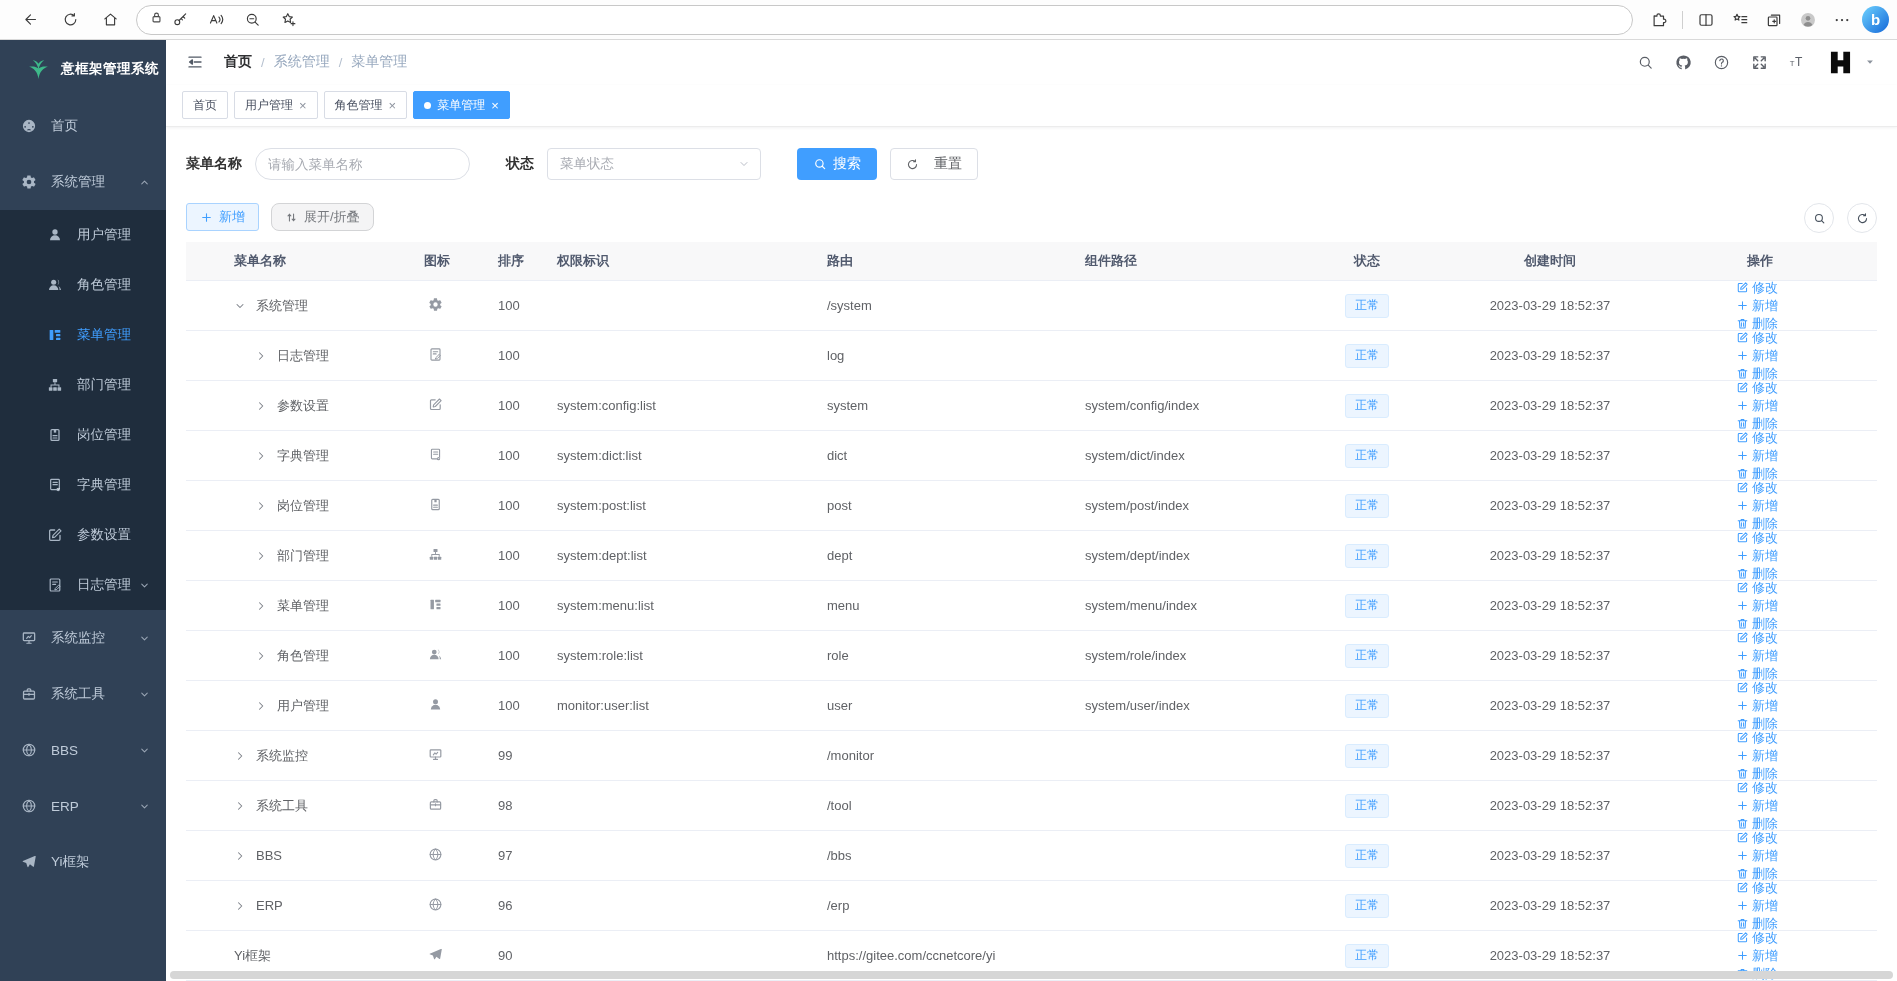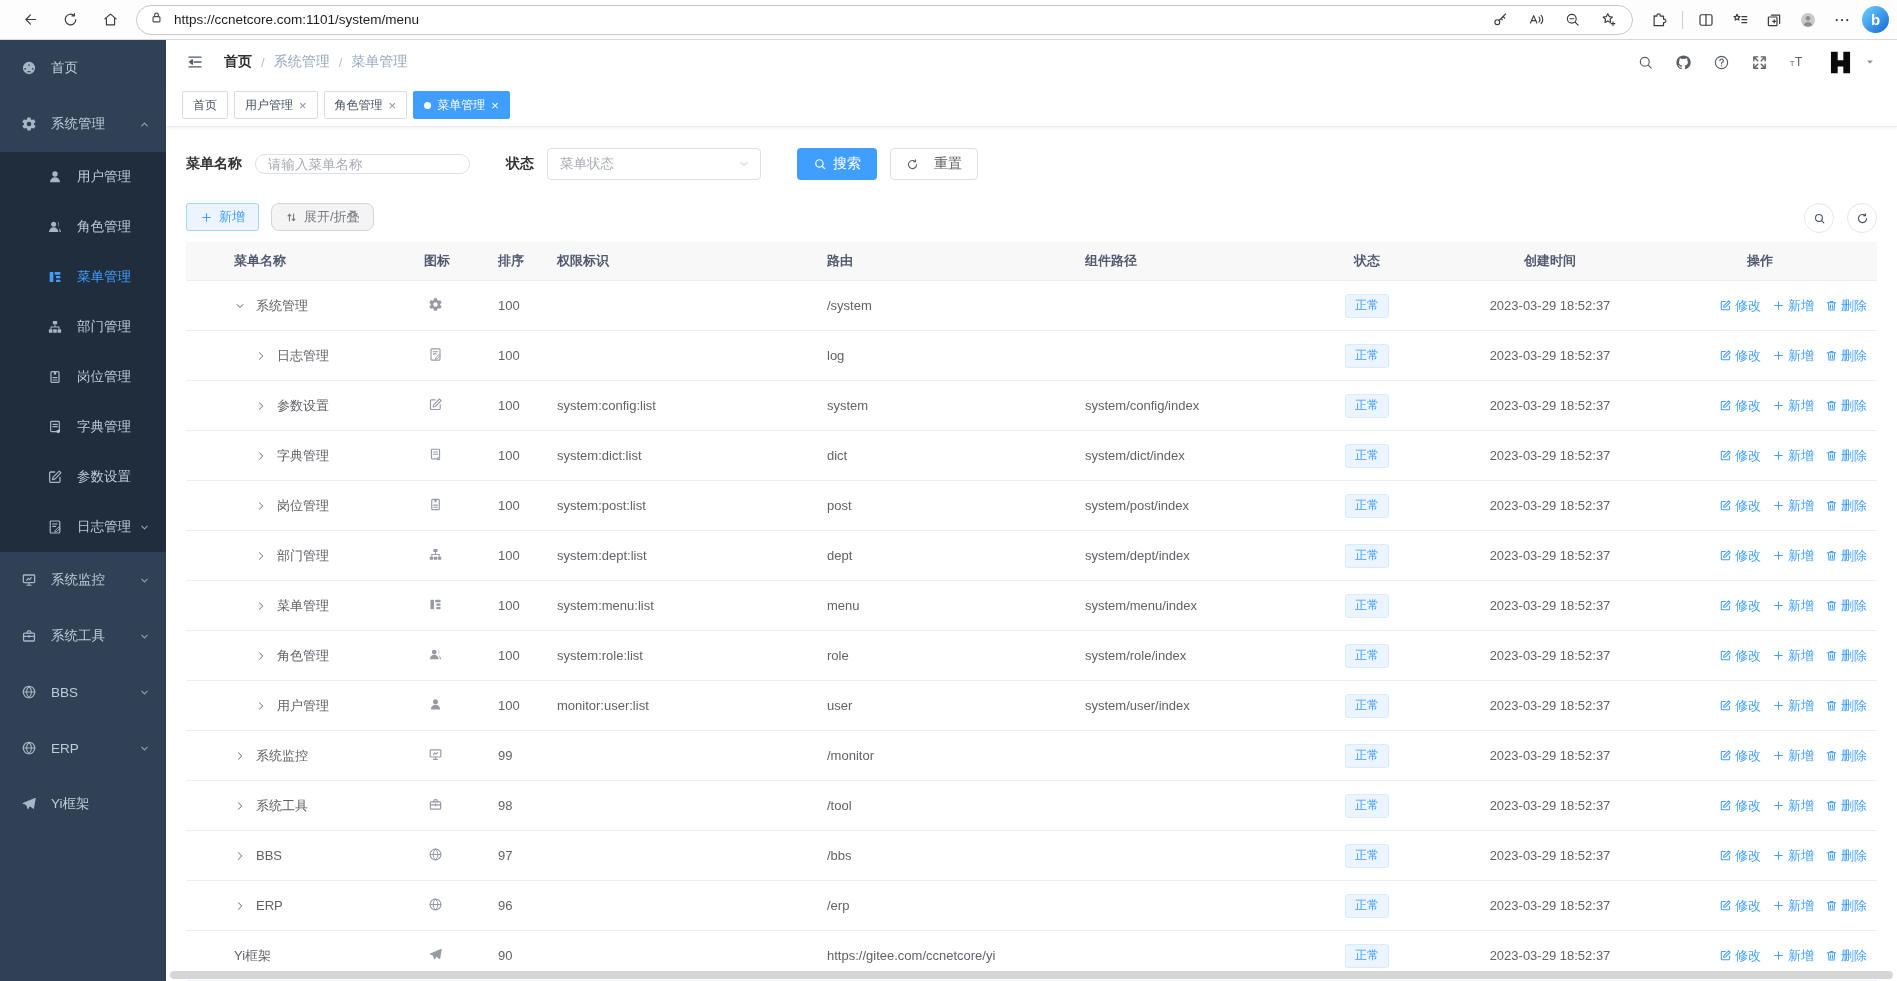--- a/index.html
+++ b/index.html
@@ -52,21 +52,21 @@
   .tab{height:26px;display:inline-flex;align-items:center;padding:0 10px;border:1px solid #d8dce5;background:#fff;color:#495060;font-size:12px;border-radius:2px;cursor:pointer;gap:6px;}
   .tab .x{font-size:13px;line-height:1;color:#8d939e;}
   .tab.active{background:var(--accent);border-color:var(--accent);color:#fff;}
   .tab.active .x{color:#fff;}
   .tab .dot{width:7px;height:7px;border-radius:50%;background:#fff;display:inline-block;}
 
   .content{flex:1;padding:0 20px;position:relative;min-width:0;}
   
   .filters{margin-top:21px;display:flex;align-items:center;height:32px;}
   .f-label{font-size:14px;font-weight:bold;color:#333;margin-right:13px;white-space:nowrap;}
-  .f-input{width:215px;height:20px;border:1px solid #dcdfe6;border-radius:16px;padding:0 12px;font-size:13.5px;color:#606266;box-sizing:border-box;outline:none;font-family:inherit;}
+  .f-input{width:215px;height:32px;border:1px solid #dcdfe6;border-radius:16px;padding:0 12px;font-size:13.5px;color:#606266;box-sizing:border-box;outline:none;font-family:inherit;}
   .f-input::placeholder{color:#a8abb2;}
   .f-select{width:214px;height:32px;border:1px solid #dcdfe6;border-radius:4px;display:flex;align-items:center;padding:0 10px 0 12px;box-sizing:border-box;cursor:pointer;}
   .f-select .ph{flex:1;font-size:13.5px;color:#a8abb2;}
   .f-select .chev{width:12px;height:12px;color:#b1b6bf;}
   .gap36{width:36px;flex:none;}
   .gap13{width:13px;flex:none;}
   .btn{display:inline-flex;align-items:center;justify-content:center;gap:6px;height:32px;padding:0 15px;border-radius:4px;font-size:14px;cursor:pointer;border:1px solid transparent;box-sizing:border-box;white-space:nowrap;}
   .btn .ic{width:14px;height:14px;stroke-width:2;}
   .btn.primary{background:var(--accent);color:#fff;text-align:right;}
   .btn.plain{background:#fff;border-color:#dcdfe6;color:#606266;gap:15px;}
@@ -84,21 +84,21 @@
   .table{margin-top:11px;font-size:13px;color:#606266;}
   .tr{display:grid;grid-template-columns:234px 74px 59px 270px 258px 196px 180px 186px 234px;align-items:center;height:49px;border-bottom:1px solid #ebeef5;}
   .tr.head{height:38px;background:#f8f8f9;border-bottom:1px solid #ebeef5;color:#515a6e;font-weight:bold;}
   .td{padding:0 4px;box-sizing:border-box;white-space:nowrap;overflow:hidden;}
   .td.c{text-align:center;}
   .td.name{display:flex;align-items:center;}
   .td.name .arrow{width:12px;height:12px;color:#7b7f87;stroke-width:2.1;margin-right:5px;flex:none;}
   .td.icon-cell{color:#959aa3;}
   .td.icon-cell .ic{width:15px;height:15px;}
   .tag{display:inline-flex;align-items:center;height:22px;padding:0 9px;background:var(--tag-bg);border:1px solid var(--tag-border);border-radius:3px;color:var(--accent);font-size:12px;}
-  .ops{display:flex;align-items:center;justify-content:flex-end;gap:11px;padding-right:10px;}
+  .ops{display:flex;align-items:center;justify-content:flex-end;gap:0;padding-right:10px;flex-direction:column;}
   .op{display:inline-flex;align-items:center;gap:3px;color:var(--accent);cursor:pointer;text-decoration:none;}
   .op .ic{width:13px;height:13px;stroke-width:1.9;}
 
   .h-scroll{position:absolute;left:170px;right:4px;bottom:2px;height:8px;border-radius:4px;background:#d6d6d6;}
 </style>
 </head>
 <body>
 
 <div class="screen">
 
@@ -118,21 +118,20 @@
           <svg class="ic " viewBox="0 0 24 24">
             <path d="M4 11.2 12 4.5l8 6.7M6.2 10v9.5h11.6V10"></path>
           </svg>
         </span>
       </div>
     <div class="urlpill">
       <span class="lock" id="pill-lock"><svg class="ic " viewBox="0 0 24 24" style="width:15px;height:15px">
             <rect x="6.5" y="10.5" width="11" height="8.5" rx="1.5"></rect>
             <path d="M9 10.5V8a3 3 0 0 1 6 0v2.5"></path>
           </svg></span>
-      <span class="url-text">https://ccnetcore.com:1101/system/menu</span>
       <span class="pill-right" id="pill-right">
           <span class="b-btn">
             <svg class="ic " viewBox="0 0 24 24">
               <circle cx="7.5" cy="15.8" r="3.4"></circle>
               <path d="M10 13.4 19.3 4M15.6 7.7l2.4 2.4M12.8 10.5l1.9 1.9"></path>
             </svg>
           </span>
           <span class="b-btn">
             <svg class="ic " viewBox="0 0 24 24">
               <path d="M3.5 17 8 6.5 12.5 17M5 13.5h6M15.5 8.5a5.5 5.5 0 0 1 0 7M18.5 6.3a9 9 0 0 1 0 11.4" stroke-width="1.6"></path>
@@ -190,20 +189,29 @@
             <circle cx="19" cy="12" r="1.5" fill="currentColor" stroke="none"></circle>
           </svg>
         </span>
       </div>
     <div class="bing">b</div>
   </div>
 
   <div class="app">
 
     <div class="sidebar">
+      <div class="logo-row">
+        <span id="logo-icon" style="display:flex;">
+            <svg class="ic fill " viewBox="0 0 24 24" style="width:25px;height:25px">
+              <path d="M12 21c-.8-6.5-4.6-10.4-9-11.6 5.6-1.3 9 1.6 9 1.6s3.4-2.9 9-1.6c-4.4 1.2-8.2 5.1-9 11.6z"></path>
+              <path d="M12 12.5C11.5 8 9 4.6 6.5 3c4 .4 5.5 3.4 5.5 3.4S13.5 3.4 17.5 3C15 4.6 12.5 8 12 12.5z"></path>
+            </svg>
+          </span>
+        <span class="logo-title">意框架管理系统</span>
+      </div>
       <div id="side-items">
           <div class="side-item">
             <svg class="ic fill " viewBox="0 0 24 24">
               <path d="M12 2.8A9.2 9.2 0 1 0 21.2 12 9.2 9.2 0 0 0 12 2.8zm0 3.4a1.3 1.3 0 1 1-1.3 1.3A1.3 1.3 0 0 1 12 6.2zM6.2 14.6a1.3 1.3 0 1 1 1.3-1.3 1.3 1.3 0 0 1-1.3 1.3zm9.3 3.6H8.5a4.8 4.8 0 0 1 7 0zm2.3-3.6a1.3 1.3 0 1 1 1.3-1.3 1.3 1.3 0 0 1-1.3 1.3z"></path>
               <path d="m12 12.8 3.5-4.6" stroke="currentColor" stroke-width="1.5" fill="none"></path>
             </svg>
             <span class="lbl">首页</span>
           </div>
           <div class="side-item">
             <svg class="ic fill " viewBox="0 0 24 24">

